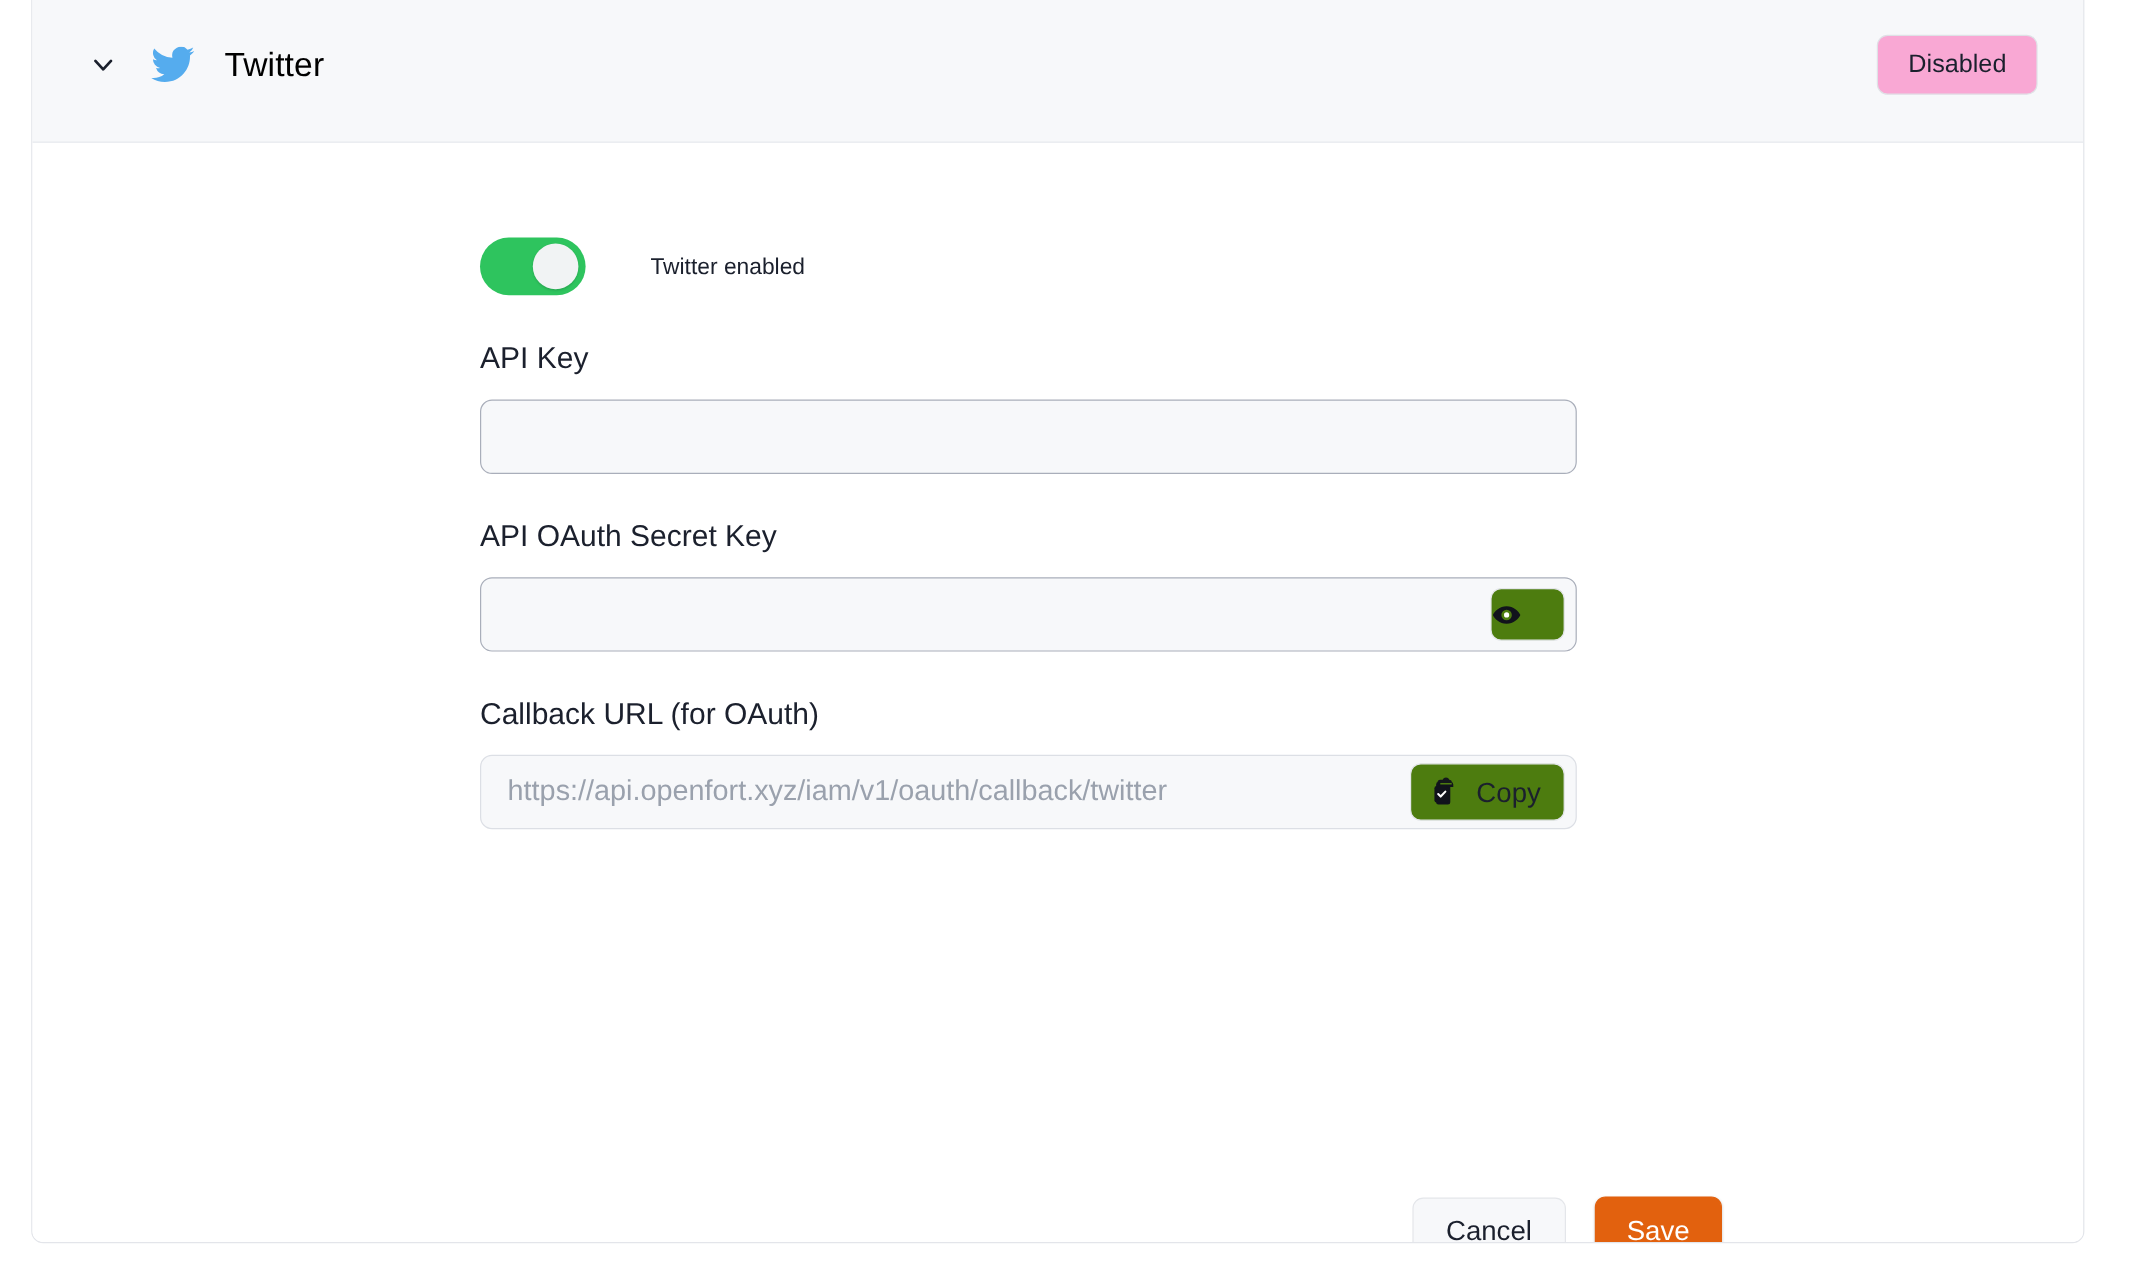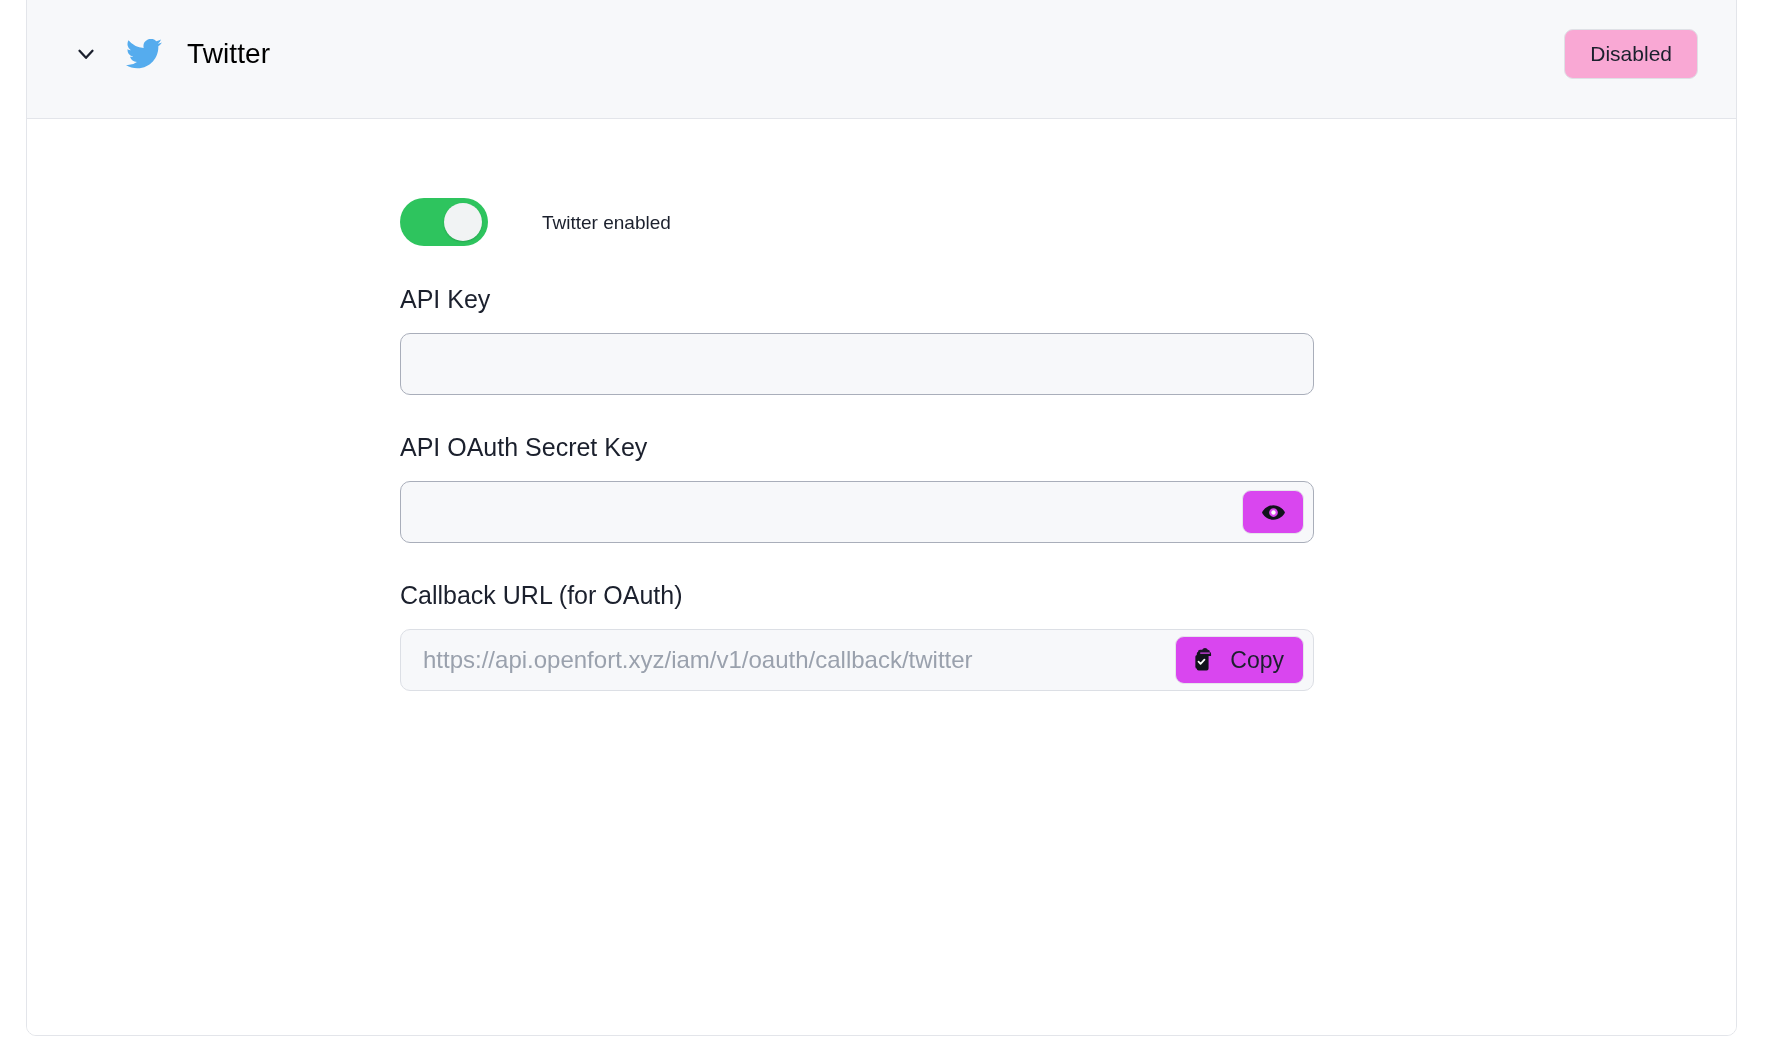--- a/index.html
+++ b/index.html
@@ -177,26 +177,25 @@
     color: #9aa1ad;
     padding-right: 160px;
   }
 
   
   .inline-btn {
     position: absolute;
     top: 50%;
     transform: translateY(-50%);
     right: 10px;
-    background: #d946ef;
+    background: #4d7c0f;
     border: 1px solid #e4e6ea;
     border-radius: 9px;
     display: flex;
     align-items: center;
-    justify-content: center;
     cursor: pointer;
     padding: 0;
     font-family: "Liberation Sans", sans-serif;
   }
   .eye-btn {
     width: 62px;
     height: 44px;
   }
   .copy-btn {
     height: 48px;
@@ -311,18 +310,22 @@
                   <path d="M16.4 4.4v1.9H7.6V4.4H6.2a1.8 1.8 0 0 0-1.8 1.8v13.6A1.8 1.8 0 0 0 6.2 21.6h7.3a1.8 1.8 0 0 0 1.8-1.8V8.2h2.3V6.2a1.8 1.8 0 0 0-1.8-1.8h.6z"></path>
                   <rect x="3.1" y="7.4" width="10.6" height="12.6" rx="1.7"></rect>
                   <path d="M6 13.6l1.9 1.9 3.6-3.8" stroke="#ffffff" stroke-width="1.6" fill="none" stroke-linecap="round" stroke-linejoin="round"></path>
                 </svg>
               </span>
               <span>Copy</span>
             </button>
           </div>
         </div>
 
+        <div class="actions">
+          <button class="btn btn-cancel">Cancel</button>
+          <button class="btn btn-save">Save</button>
+        </div>
 
       </div>
     </div>
 
   </div>
 </div>
 
 </body></html>

